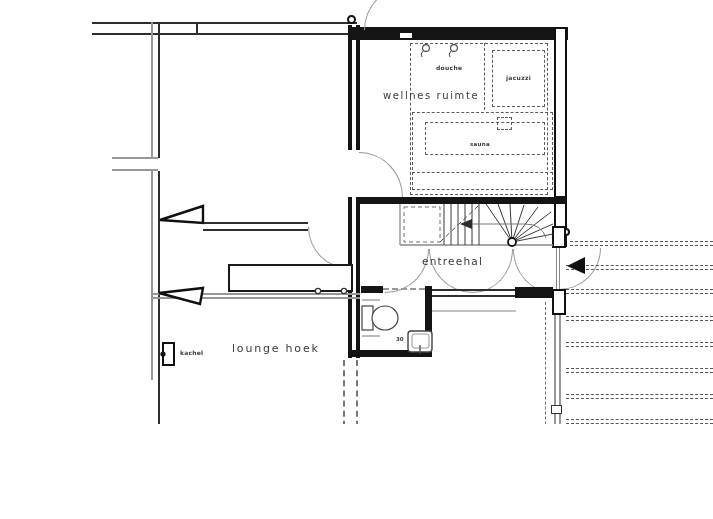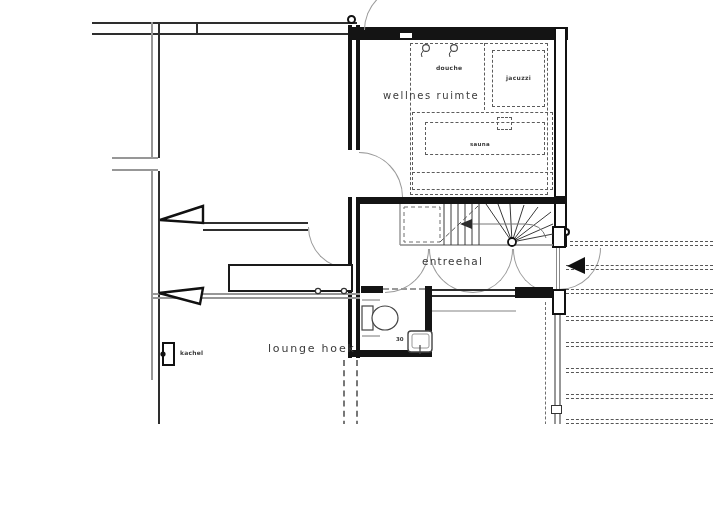--- a/index.html
+++ b/index.html
@@ -176,17 +176,17 @@
     <polygon points="567,266 585,257 585,274" fill="#111"></polygon>
 
     <circle cx="163" cy="354" r="2.6" fill="#111"></circle>
   </svg>
 
   <div class="label" style="left:383px;top:90px;font-size:10px;letter-spacing:1.6px;">wellnes ruimte</div>
   <div class="label" style="left:436px;top:64px;font-size:6px;font-weight:bold;letter-spacing:.3px;">douche</div>
   <div class="label" style="left:506px;top:74px;font-size:6px;font-weight:bold;letter-spacing:.3px;">jacuzzi</div>
   <div class="label" style="left:470px;top:141px;font-size:5.5px;font-weight:bold;letter-spacing:.3px;">sauna</div>
   <div class="label" style="left:422px;top:247px;font-size:10.5px;letter-spacing:1.2px;margin-top:8px;">entreehal</div>
-  <div class="label" style="left:232px;top:342px;font-size:11px;letter-spacing:1.8px;margin-left:36px;">lounge hoek</div>
+  <div class="label" style="left:232px;top:342px;font-size:11px;letter-spacing:1.8px;">lounge hoek</div>
   <div class="label" style="left:180px;top:349px;font-size:6px;font-weight:bold;letter-spacing:.2px;">kachel</div>
   <div class="label" style="left:396px;top:336px;font-size:5.5px;font-weight:bold;">30</div>
 
 </div>
 
 </body></html>

